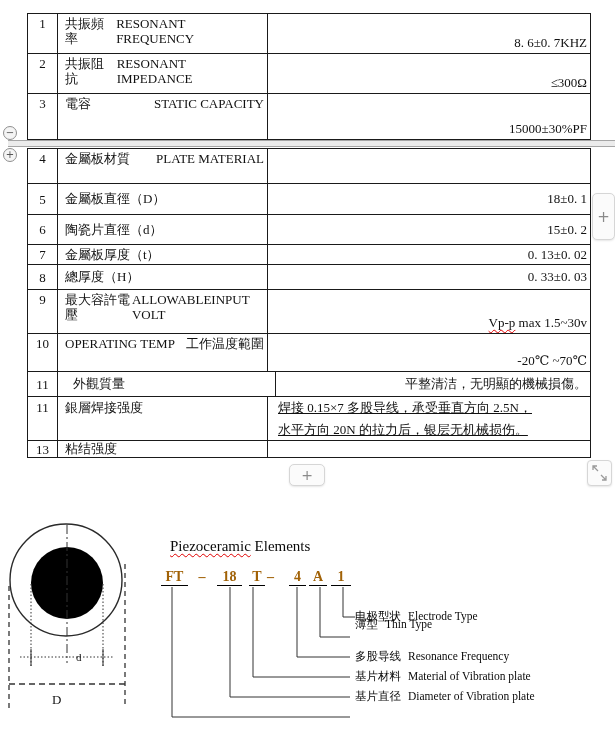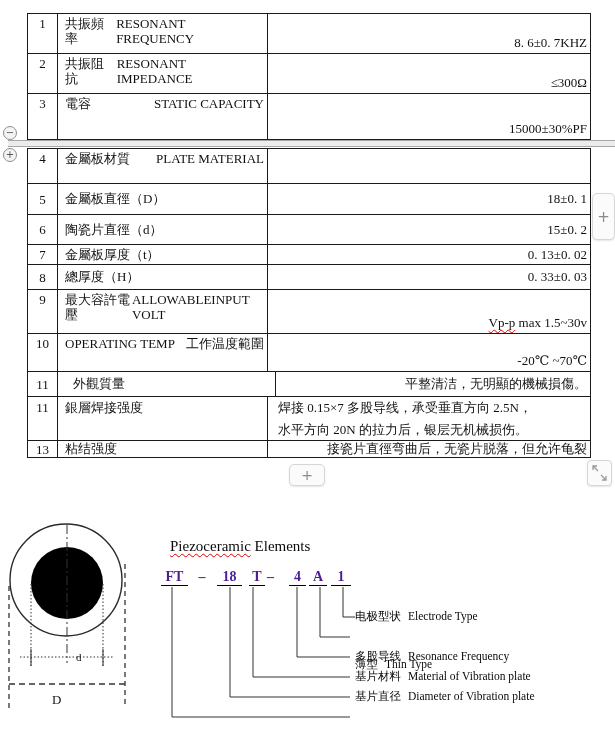--- a/index.html
+++ b/index.html
@@ -18,39 +18,39 @@
   
   .tl .name{display:flex;flex-direction:row;justify-content:space-between;}
   .tl .val{display:flex;align-items:flex-end;}
   .tl .num{padding-top:2px;}
   
   .sg .name{display:flex;align-items:center;}
   .sg .val{display:flex;align-items:center;}
   .sg .num{display:flex;align-items:center;justify-content:center;}
   
   .tw .name{padding-top:3px;}
-  .tw .val{display:flex;flex-direction:column;justify-content:space-between;padding-top:3px;padding-bottom:3px;}
+  .tw .val{display:flex;flex-direction:column;justify-content:space-between;padding-top:3px;padding-bottom:3px;text-decoration:underline;}
   .tw .num{padding-top:3px;}
   .sq{text-decoration:underline wavy #e00000;text-decoration-thickness:1px;text-underline-offset:2px;text-decoration-skip-ink:none;}
   
   .split-bar{position:absolute;left:8px;top:140px;width:607px;height:7px;background:#ececec;
     border-top:1px solid #a6a6a6;border-bottom:1px solid #a6a6a6;box-sizing:border-box;}
   .circle-btn{position:absolute;width:14px;height:14px;border-radius:50%;border:1px solid #8f8f8f;background:#f4f4f4;
     color:#555;font-family:"DejaVu Sans",sans-serif;font-size:10px;line-height:12px;text-align:center;box-sizing:border-box;}
   .float-btn{position:absolute;border:1px solid #d6d6d6;background:#fbfbfb;border-radius:5px;
     box-shadow:0 1px 2px rgba(0,0,0,.10);color:#8a8a8a;font-family:"DejaVu Sans",sans-serif;
     display:flex;align-items:center;justify-content:center;box-sizing:border-box;}
   #add-col-btn{left:592px;top:193px;width:23px;height:47px;font-size:15px;}
   #add-row-btn{left:289px;top:464px;width:36px;height:22px;font-size:14px;}
   #resize-btn{left:587px;top:460px;width:25px;height:26px;border-radius:4px;}
   
   #circle-svg{position:absolute;left:0;top:520px;}
   #conn-svg{position:absolute;left:150px;top:586px;}
   #pz-title{position:absolute;left:170px;top:538px;font-size:15px;color:#0a0a0a;}
-  .pn{position:absolute;top:569px;height:17px;font-size:14px;font-weight:bold;text-align:center;color:#4c1d95;box-sizing:border-box;}
+  .pn{position:absolute;top:569px;height:17px;font-size:14px;font-weight:bold;text-align:center;color:#a16207;box-sizing:border-box;}
   .pn.code{border-bottom:1px solid #000;}
   .plabel{position:absolute;left:355px;font-size:11.5px;line-height:13px;color:#0a0a0a;white-space:nowrap;}
   .plabel .zh{margin-right:7px;text-align:right;}
 </style>
 </head>
 <body>
 
 <div class="spec-table" style="top:13px;">
   <div class="trow tl" style="height:40px;">
     <div class="cell num">1</div>
@@ -166,23 +166,20 @@
     <div class="cell name"><span>銀層焊接强度</span></div>
     <div class="cell val">
       <div>焊接 0.15×7 多股导线，承受垂直方向 2.5N，</div>
       <div>水平方向 20N 的拉力后，银层无机械损伤。</div>
     </div>
   </div>
   <div class="trow sg" style="height:16px;">
     <div class="cell num">13</div>
     <div class="cell name">
         <span>粘结强度</span>
-      </div>
-    <div class="cell val">
-        <span>接瓷片直徑弯曲后，无瓷片脱落，但允许龟裂</span>
       </div>
   </div>
 </div>
 
 <div class="float-btn" id="add-col-btn">
     <span>+</span>
   </div>
 <div class="float-btn" id="add-row-btn">
     <span>+</span>
   </div>
@@ -223,17 +220,17 @@
 <svg id="conn-svg" width="465" height="143" viewBox="0 0 465 143">
   <path d="M22 1 V131 H200" fill="none" stroke="#333" stroke-width="1"></path>
   <path d="M80 1 V111 H200" fill="none" stroke="#333" stroke-width="1"></path>
   <path d="M103 1 V91 H200" fill="none" stroke="#333" stroke-width="1"></path>
   <path d="M147 1 V71 H200" fill="none" stroke="#333" stroke-width="1"></path>
   <path d="M170 1 V51 H200" fill="none" stroke="#333" stroke-width="1"></path>
   <path d="M193 1 V31 H205" fill="none" stroke="#333" stroke-width="1"></path>
 </svg>
 
 <div class="plabel" style="top:610px;"><span class="zh">电极型状</span><span>Electrode Type</span></div>
-<div class="plabel" style="top:658px;font-family:Liberation Serif, serif;"><span class="zh">薄型</span><span>Thin Type</span></div>
+<div class="plabel" style="top:618px;font-family:Liberation Serif, serif;"><span class="zh">薄型</span><span>Thin Type</span></div>
 <div class="plabel" style="top:650px;"><span class="zh">多股导线</span><span>Resonance Frequency</span></div>
 <div class="plabel" style="top:670px;"><span class="zh">基片材料</span><span>Material of Vibration plate</span></div>
 <div class="plabel" style="top:690px;"><span class="zh">基片直径</span><span>Diameter of Vibration plate</span></div>
 <div class="plabel" style="top:748px;"><span class="zh">普码</span><span>Common Code</span></div>
 
 </body></html>

